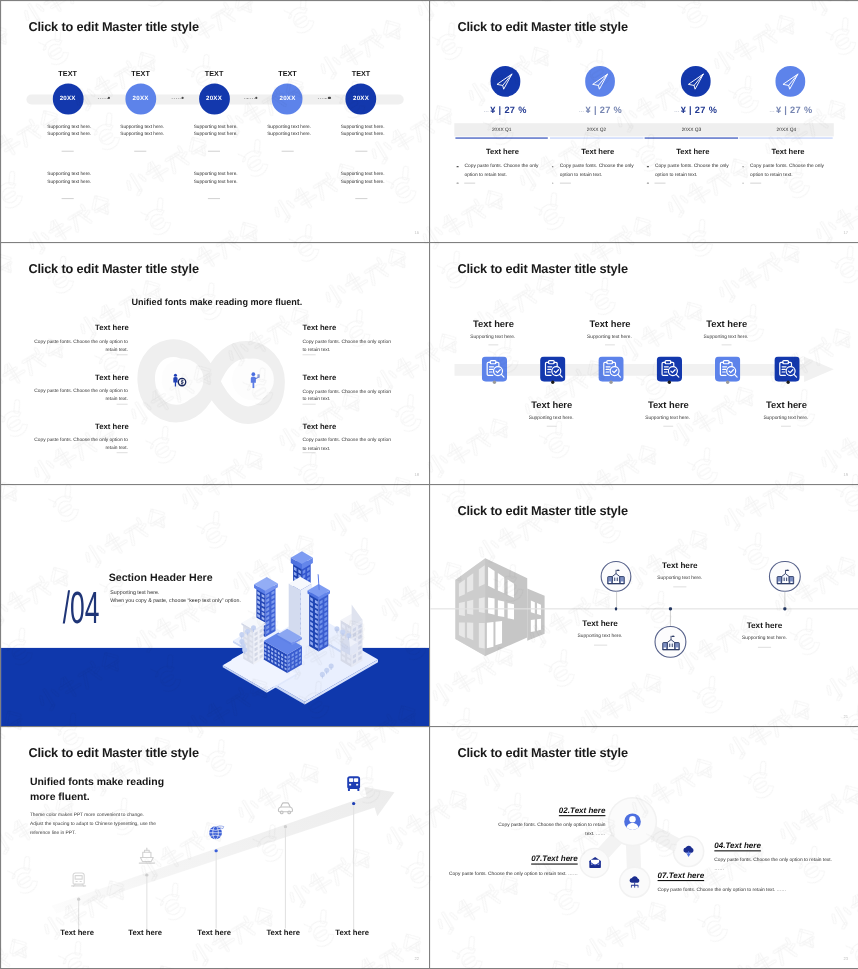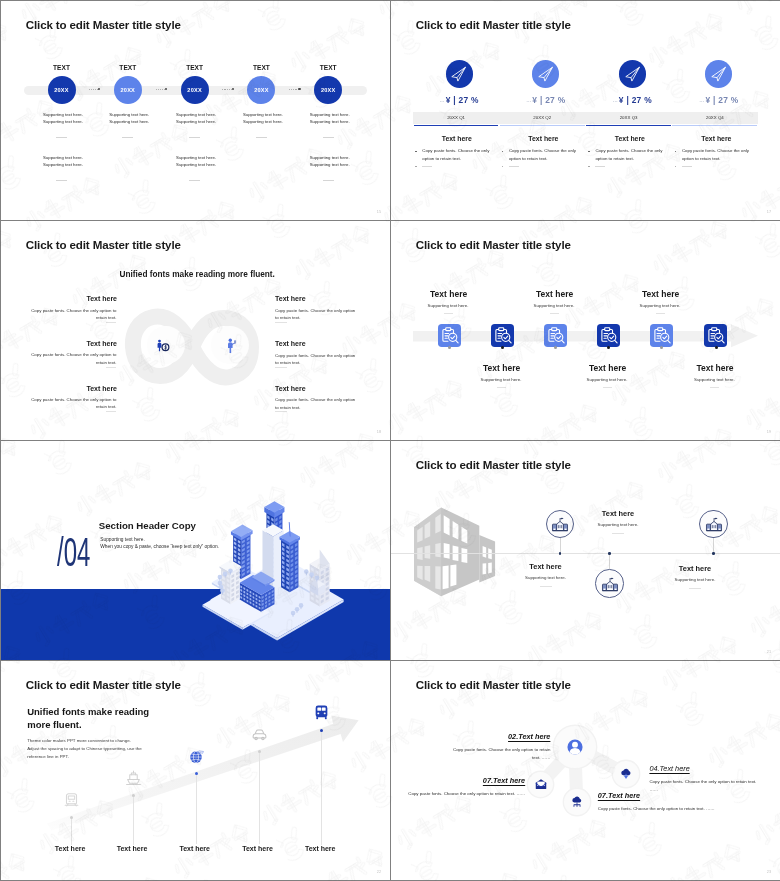--- a/index.html
+++ b/index.html
@@ -619,21 +619,21 @@
         <circle cx="31.2" cy="8.2" r="1.5" fill="#c6d3f2"></circle>
         <rect x="30.9" y="8.8" width="0.5" height="1.8" fill="#b8c6ea"></rect>
         <circle cx="-25.1" cy="3.7" r="1.5" fill="#c6d3f2"></circle>
         <rect x="-25.4" y="4.3" width="0.5" height="1.8" fill="#b8c6ea"></rect>
         <circle cx="-28.6" cy="5.7" r="1.5" fill="#c6d3f2"></circle>
         <rect x="-28.8" y="6.3" width="0.5" height="1.8" fill="#b8c6ea"></rect>
         <circle cx="-32.0" cy="7.7" r="1.5" fill="#c6d3f2"></circle>
         <rect x="-32.3" y="8.3" width="0.5" height="1.8" fill="#b8c6ea"></rect>
       </svg>
 <div class="abs" style="left:55.6px;top:94px;width:60px;height:34px;overflow:visible"><span style="display:inline-block;transform:scaleX(0.585);transform-origin:left top;font-size:41px;font-weight:normal;color:#1f3577;letter-spacing:0px;line-height:34px;white-space:nowrap">/04</span></div>
-<div class="abs" style="left:97.8px;top:79.2px;font-size:9.66px;font-weight:bold;color:#1a1a1a;white-space:nowrap">Section Header Copy</div>
+<div class="abs" style="left:97.8px;top:79.2px;font-size:9.66px;font-weight:bold;color:#1a1a1a;white-space:nowrap">Section Header Here</div>
 <div class="abs" style="left:99.3px;top:95.5px;font-size:4.8px;color:#2a2a2a;white-space:nowrap">Supporting text here.</div>
 <div class="abs" style="left:99.3px;top:103px;font-size:4.8px;color:#2a2a2a;white-space:nowrap">When you copy &amp; paste, choose “keep text only” option.</div>
 </div>
 <div class="slide">
 <div class="stitle" style="left:24.8px;top:16.6px">Click to edit Master title style</div>
 <svg width="120" height="170" viewBox="0 0 120 170" style="position:absolute;left:0px;top:0px">
 <g fill="#c6c6c6">
 <path d="M50.2 66.4 L23 86.2 L23 139.8 L50.2 155.3 L88.3 138.6 L88.3 84.7 Z"></path>
 <path d="M88.3 94.0 L104.1 100.5 L104.1 135.1 L88.3 141.5 Z"></path>
 </g>
@@ -873,21 +873,21 @@
         <g fill="none" stroke="#4d6fe0" stroke-width="1.2" stroke-linecap="round">
           <path d="M11.6 19.6 q4.4 -3 8.8 0"></path>
         </g>
       </svg>
 <div class="abs" style="left:206.8px;top:130.3px;width:120px;text-align:left;font-size:7.3px;font-weight:bold;font-style:italic;color:#111;text-decoration:underline;text-underline-offset:2.2px">07.Text here</div>
 <div class="abs" style="left:206.8px;top:144.3px;width:120px;text-align:left;font-size:4.4px;color:#2e2e2e;line-height:8.3px"><span>Copy paste fonts. Choose the only option to retain text.</span> <span style="color:#555">……</span></div>
 <div class="abs" style="left:14.2px;top:115.2px;width:120px;text-align:right;font-size:7.3px;font-weight:bold;font-style:italic;color:#111;text-decoration:underline;text-underline-offset:2.2px">07.Text here</div>
 <div class="abs" style="left:14.2px;top:129.2px;width:120px;text-align:right;font-size:4.4px;color:#2e2e2e;line-height:8.3px"><span>Copy paste fonts. Choose the only option to retain text.</span> <span style="color:#555">……</span></div>
 <div class="abs" style="left:58.4px;top:70.8px;width:101px;text-align:right;font-size:7.3px;font-weight:bold;font-style:italic;color:#111;text-decoration:underline;text-underline-offset:2.2px">02.Text here</div>
 <div class="abs" style="left:58.4px;top:84.8px;width:101px;text-align:right;font-size:4.4px;color:#2e2e2e;line-height:8.3px"><span>Copy paste fonts. Choose the only option to retain text.</span> <span style="color:#555">……</span></div>
-<div class="abs" style="left:258.4px;top:102.6px;width:108px;text-align:left;font-size:7.3px;font-weight:normal;font-style:italic;color:#111;text-decoration:underline;text-underline-offset:2.2px">04.Text here</div>
+<div class="abs" style="left:258.4px;top:102.6px;width:108px;text-align:left;font-size:7.3px;font-weight:bold;font-style:italic;color:#111;text-decoration:underline;text-underline-offset:2.2px">04.Text here</div>
 <div class="abs" style="left:258.4px;top:116.6px;width:108px;text-align:left;font-size:4.4px;color:#2e2e2e;line-height:8.3px"><span>Copy paste fonts. Choose the only option to retain text.</span> <span style="color:#555">……</span></div>
 <div class="pgno">23</div>
 </div>
 </div>
 <div class="wmwrap"><svg width="780" height="881" viewBox="0 0 780 881">
       <defs>
         <g id="wmunit">
           <path d="M10.2 1.4L10.2 19.4A1.3 1.3 0 0 0 12.8 19.4L12.8 1.4A1.3 1.3 0 0 0 10.2 1.4ZM10.9 18.3L6.6 20.4A1.3 1.3 0 0 0 7.8 22.8L12.1 20.6A1.3 1.3 0 0 0 10.9 18.3ZM3.8 5.4L1.6 12.6A1.3 1.3 0 0 0 4.1 13.3L6.3 6.1A1.3 1.3 0 0 0 3.8 5.4ZM16.8 6.1L18.9 13.3A1.3 1.3 0 0 0 21.4 12.6L19.2 5.4A1.3 1.3 0 0 0 16.8 6.1ZM31.8 0.0L27.5 6.5A1.3 1.3 0 0 0 29.6 7.9L33.9 1.4A1.3 1.3 0 0 0 31.8 0.0ZM25.7 9.9L39.3 9.9A1.3 1.3 0 0 0 39.3 7.3L25.7 7.3A1.3 1.3 0 0 0 25.7 9.9ZM33.4 0.7L33.4 21.6A1.3 1.3 0 0 0 36.0 21.6L36.0 0.7A1.3 1.3 0 0 0 33.4 0.7ZM29.3 16.4L44.4 16.4A1.3 1.3 0 0 0 44.4 13.8L29.3 13.8A1.3 1.3 0 0 0 29.3 16.4ZM48.4 8.5L62.1 8.5A1.3 1.3 0 0 0 62.1 5.9L48.4 5.9A1.3 1.3 0 0 0 48.4 8.5ZM53.0 6.8L47.9 21.2A1.3 1.3 0 0 0 50.4 22.0L55.4 7.6A1.3 1.3 0 0 0 53.0 6.8ZM58.0 7.7L63.8 21.4A1.3 1.3 0 0 0 66.2 20.4L60.4 6.7A1.3 1.3 0 0 0 58.0 7.7ZM64.4 2.2L64.4 7.2A1.3 1.3 0 0 0 67.0 7.2L67.0 2.2A1.3 1.3 0 0 0 64.4 2.2ZM64.1 14.2L69.1 12.0A1.3 1.3 0 0 0 68.1 9.6L63.0 11.8A1.3 1.3 0 0 0 64.1 14.2ZM81.1 1.3L73.1 9.9A1.3 1.3 0 0 0 75.1 11.7L83.0 3.0A1.3 1.3 0 0 0 81.1 1.3ZM81.1 3.0L89.0 11.7A1.3 1.3 0 0 0 90.9 9.9L83.0 1.3A1.3 1.3 0 0 0 81.1 3.0ZM74.8 15.7L88.5 15.7A1.3 1.3 0 0 0 88.5 13.1L74.8 13.1A1.3 1.3 0 0 0 74.8 15.7ZM77.4 15.1L82.4 22.3A1.3 1.3 0 0 0 84.5 20.9L79.5 13.7A1.3 1.3 0 0 0 77.4 15.1ZM85.1 13.9L82.3 21.1A1.3 1.3 0 0 0 84.7 22.1L87.5 14.9A1.3 1.3 0 0 0 85.1 13.9Z" fill="none" stroke="#000" stroke-width="0.8"></path>
           <g transform="translate(-4,41)">
             <path d="M24.2 21.2A12.5 12.5 0 1 1 24.8 7.7L20.5 10.2A7.5 7.5 0 1 0 20.1 18.3ZM8.0 2.5L3.0 -4.5A2.5 2.5 0 0 0 -1.0 -1.5L4.0 5.5A2.5 2.5 0 0 0 8.0 2.5ZM24.0 5.5L29.0 -1.5A2.5 2.5 0 0 0 25.0 -4.5L20.0 2.5A2.5 2.5 0 0 0 24.0 5.5ZM10.0 16.1L18.0 16.1A2.1 2.1 0 0 0 18.0 11.9L10.0 11.9A2.1 2.1 0 0 0 10.0 16.1Z" fill="none" stroke="#000" stroke-width="0.8"></path>

